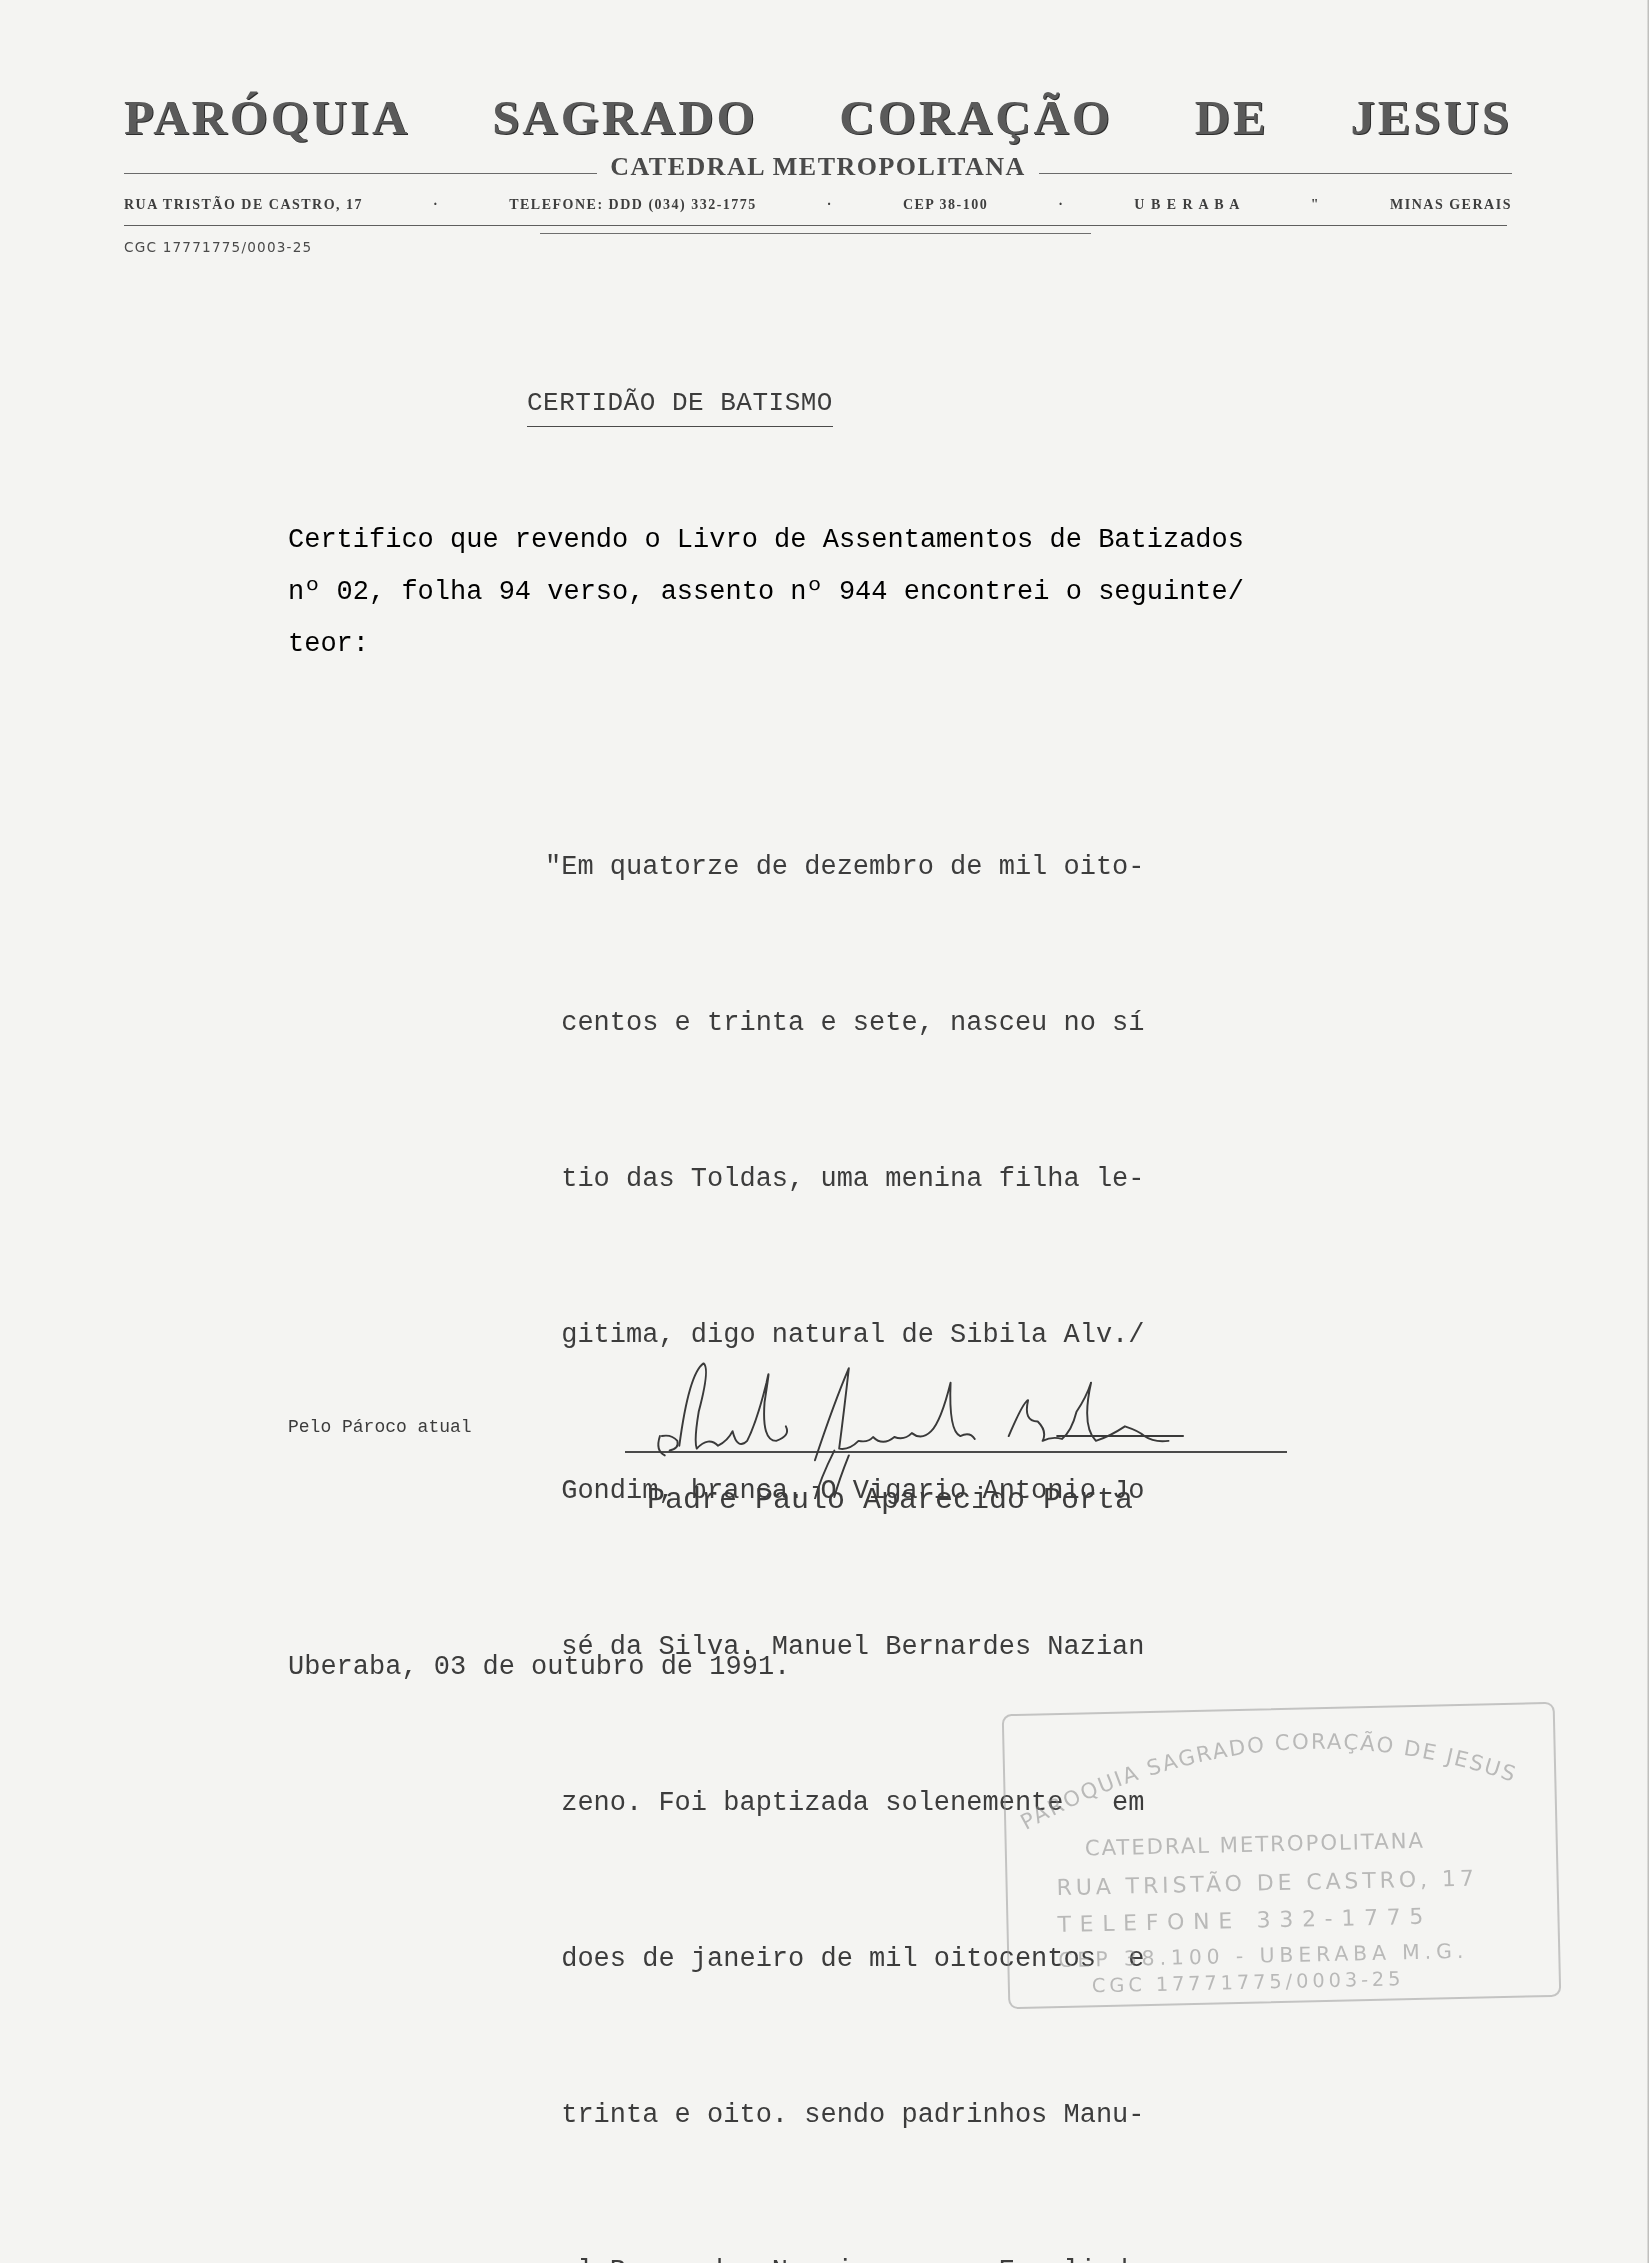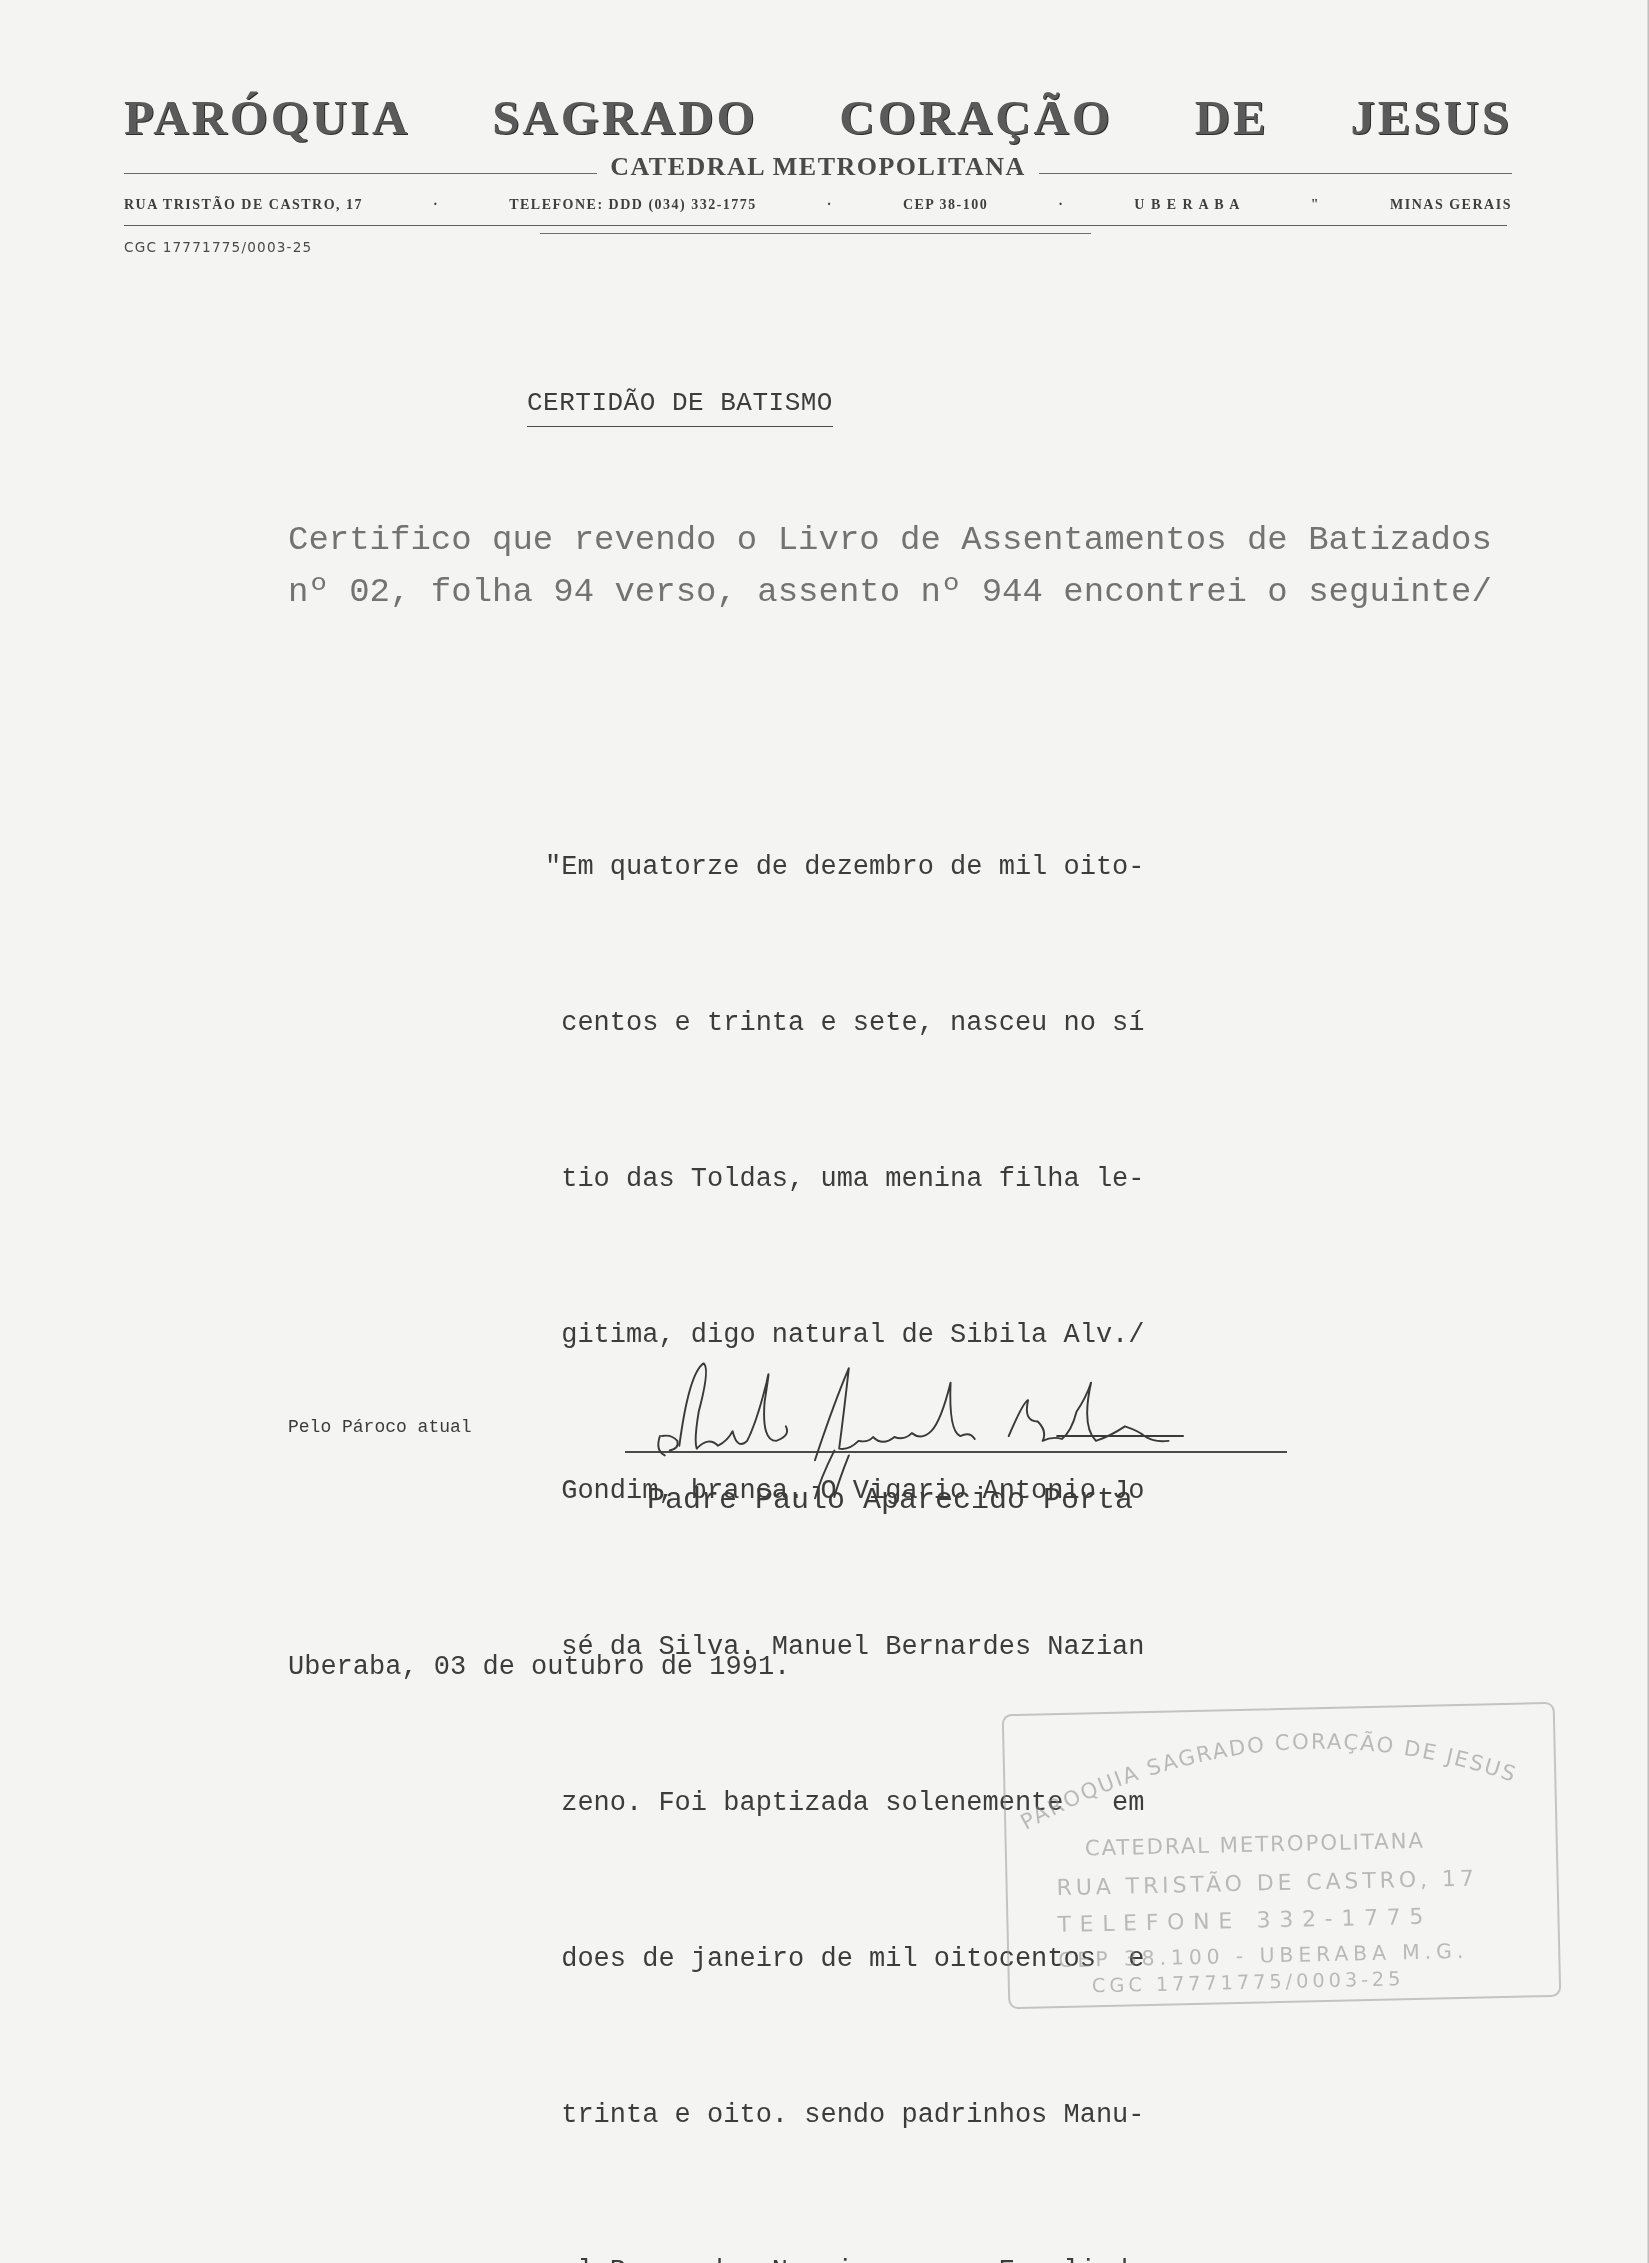--- a/index.html
+++ b/index.html
@@ -52,21 +52,21 @@
   }
 
   
   .doc-title {
     position: absolute; left: 527px; top: 388px;
     font-size: 26px; color: #3c3c3c; letter-spacing: 0.5px;
     padding-bottom: 8px; border-bottom: 1.9px solid #4a4a4a;
   }
   .intro {
     position: absolute; left: 288px; top: 514px; width: 1194px;
-    font-size: 34px; line-height: 52px; color: #737373; white-space: pre;
+    font-size: 27px; line-height: 52px; color: #000000; white-space: pre;
   }
   .quote {
     position: absolute; left: 545px; top: 737px; width: 757px;
     font-size: 27px; line-height: 52px; color: #3c3c3c; white-space: pre;
   }
   .quote .line { display: block; height: 52px; }
 
   .signature-label {
     position: absolute; left: 288px; top: 1417px;
     font-size: 18px; color: #3c3c3c;
@@ -133,21 +133,21 @@
     <span>MINAS GERAIS</span>
   </div>
   <div class="lh-rule-main"></div>
   <div class="lh-rule-short"></div>
   <div class="lh-cgc">CGC 17771775/0003-25</div>
 </header>
 
 <main>
   <div class="doc-title tm">CERTIDÃO DE BATISMO</div>
 
-  <div class="intro tm"><div>Certifico que revendo o Livro de Assentamentos de Batizados</div><div>nº 02, folha 94 verso, assento nº 944 encontrei o seguinte/</div></div>
+  <div class="intro tm"><div>Certifico que revendo o Livro de Assentamentos de Batizados</div><div>nº 02, folha 94 verso, assento nº 944 encontrei o seguinte/</div><div>teor:</div></div>
 
   <div class="quote tm">
     <span class="line">"Em quatorze de dezembro de mil oito-</span>
     <span class="line"> centos e trinta e sete, nasceu no sí</span>
     <span class="line"> tio das Toldas, uma menina filha le-</span>
     <span class="line"> gitima, digo natural de Sibila Alv./</span>
     <span class="line"> Gondim, branca. O Vigario Antonio Jo</span>
     <span class="line"> sé da Silva. Manuel Bernardes Nazian</span>
     <span class="line"> zeno. Foi baptizada solenemente   em</span>
     <span class="line"> does de janeiro de mil oitocentos  e</span>

